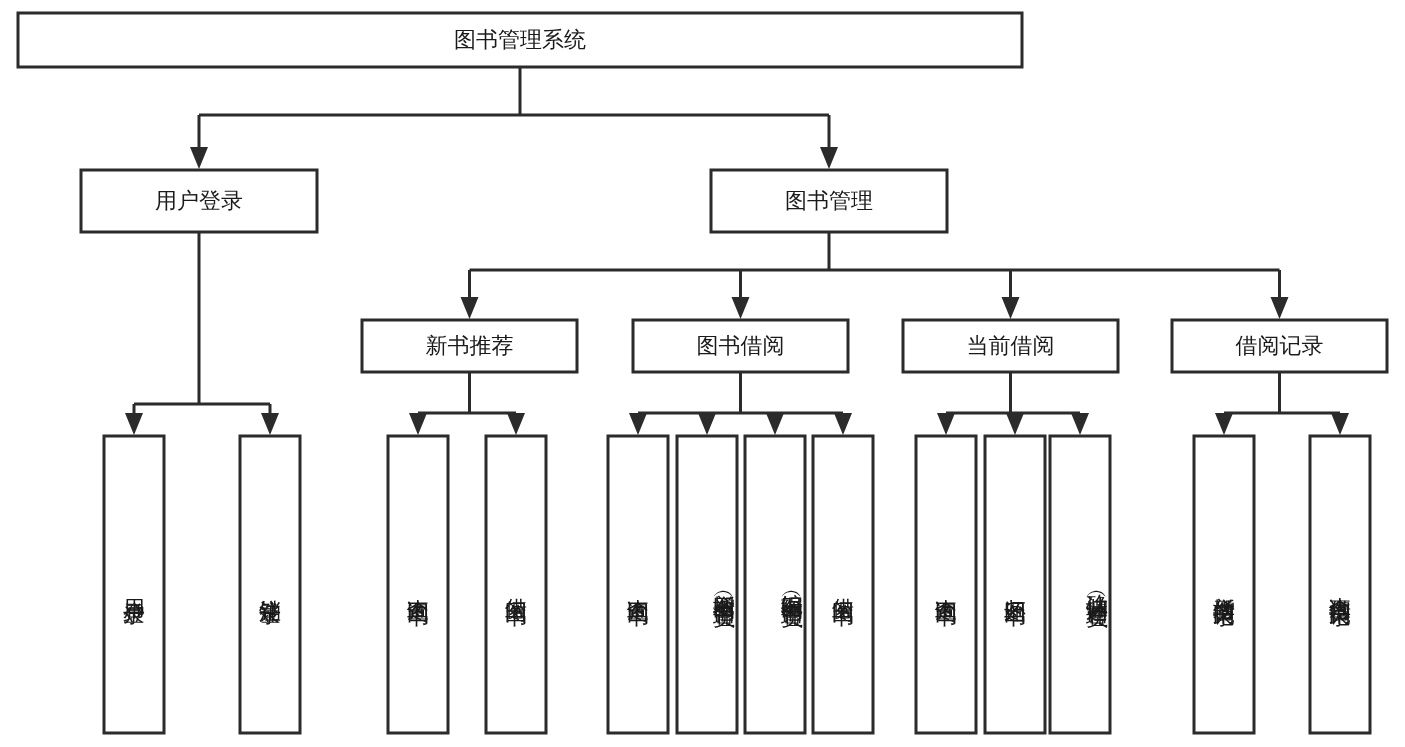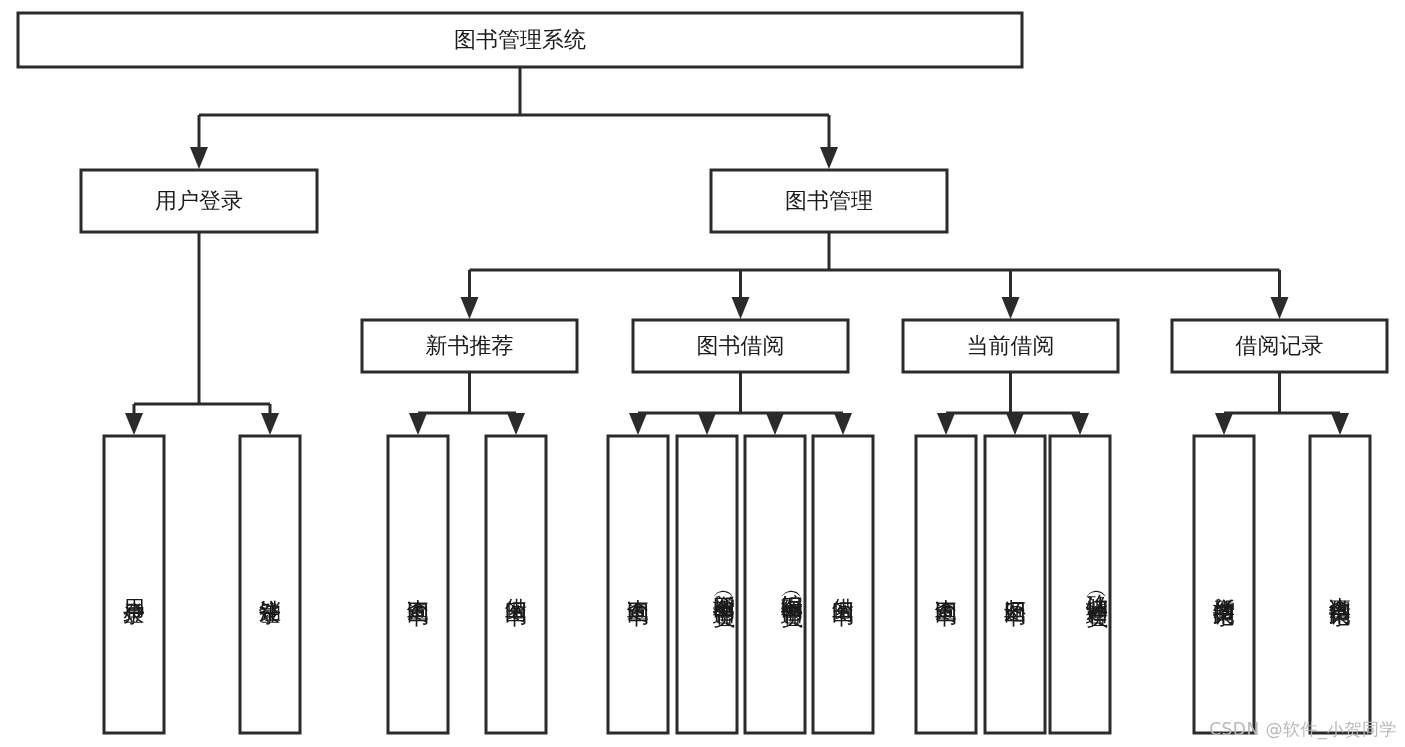--- a/index.html
+++ b/index.html
@@ -180,14 +180,13 @@
       <div class="vlabel" style="left: 677px; width: 60px; top: 442px; height: 285px; align-items: flex-start;">新增图书（管理员）</div>
       <div class="vlabel" style="left: 745px; width: 60px; top: 442px; height: 285px; align-items: flex-start;">编辑图书（管理员）</div>
       <div class="vlabel" style="left: 813px; width: 60px; top: 442px; height: 285px; align-items: center;">借阅图书</div>
       <div class="vlabel" style="left: 916px; width: 60px; top: 442px; height: 285px; align-items: center;">查询图书</div>
       <div class="vlabel" style="left: 985px; width: 60px; top: 442px; height: 285px; align-items: center;">归还图书</div>
       <div class="vlabel" style="left: 1050px; width: 60px; top: 442px; height: 285px; align-items: flex-start;">确认归还（管理员）</div>
       <div class="vlabel" style="left: 1194px; width: 60px; top: 442px; height: 285px; align-items: center;">新增借阅记录</div>
       <div class="vlabel" style="left: 1310px; width: 60px; top: 442px; height: 285px; align-items: center;">查询借阅记录</div>
     </div>
 
-  <div class="watermark">CSDN @软件_小贺同学</div>
 </div>
 
 </body></html>

